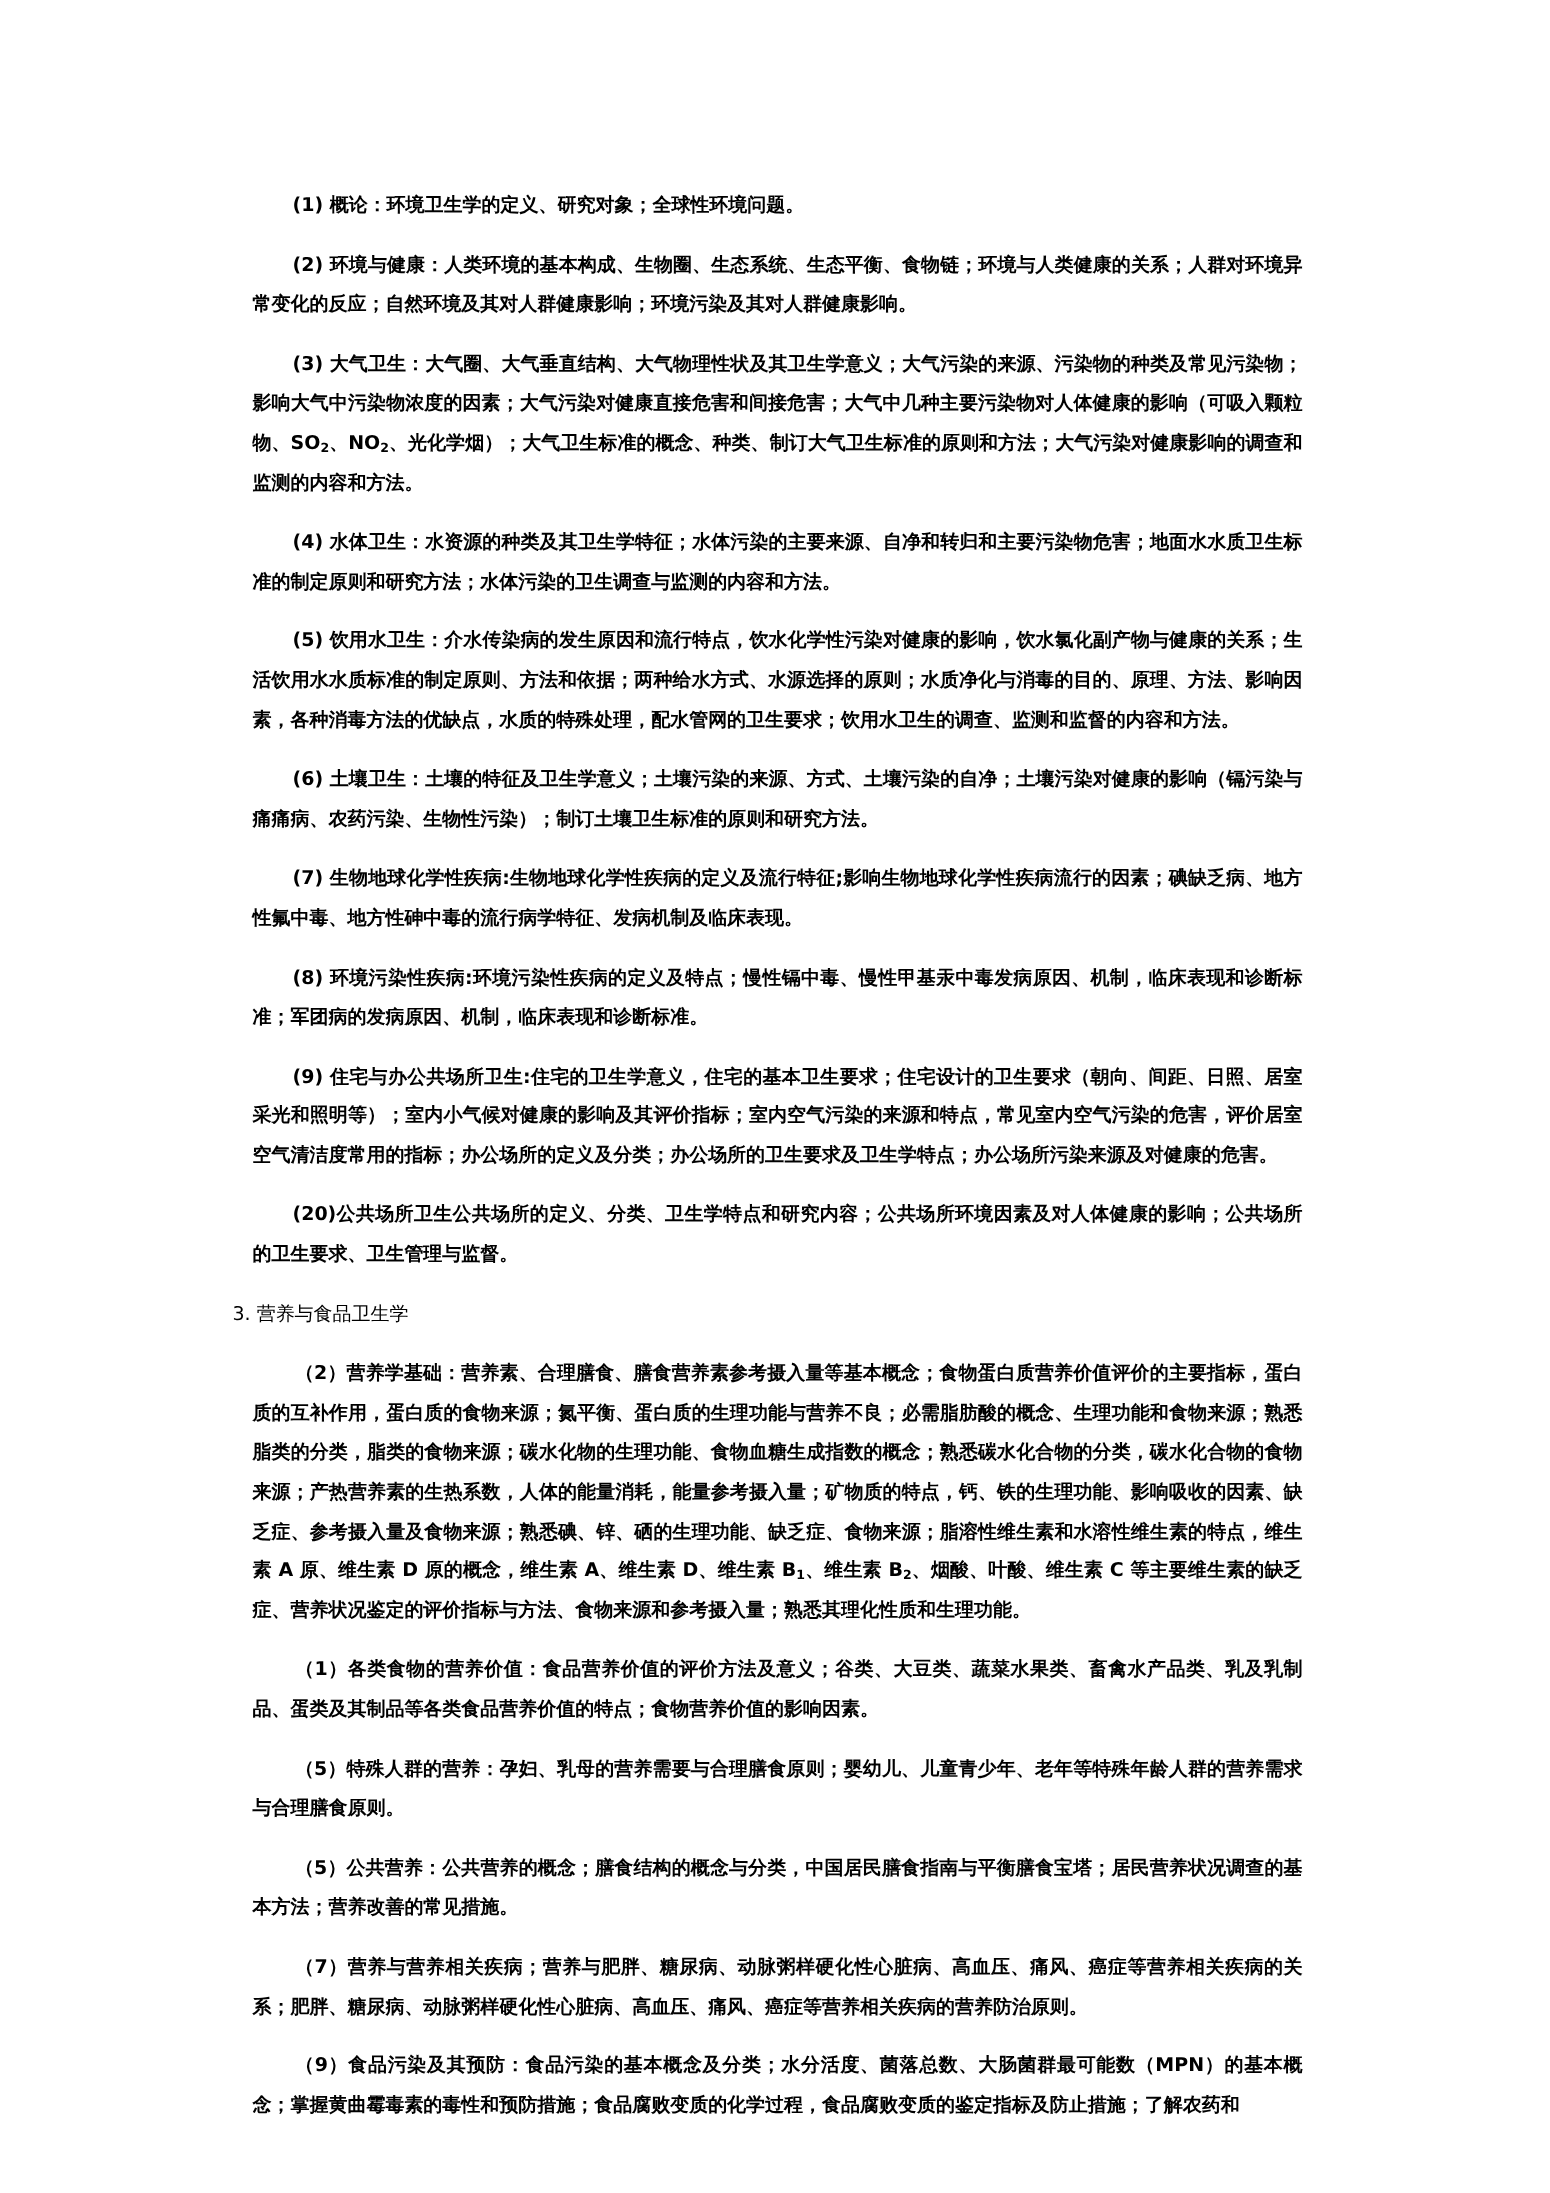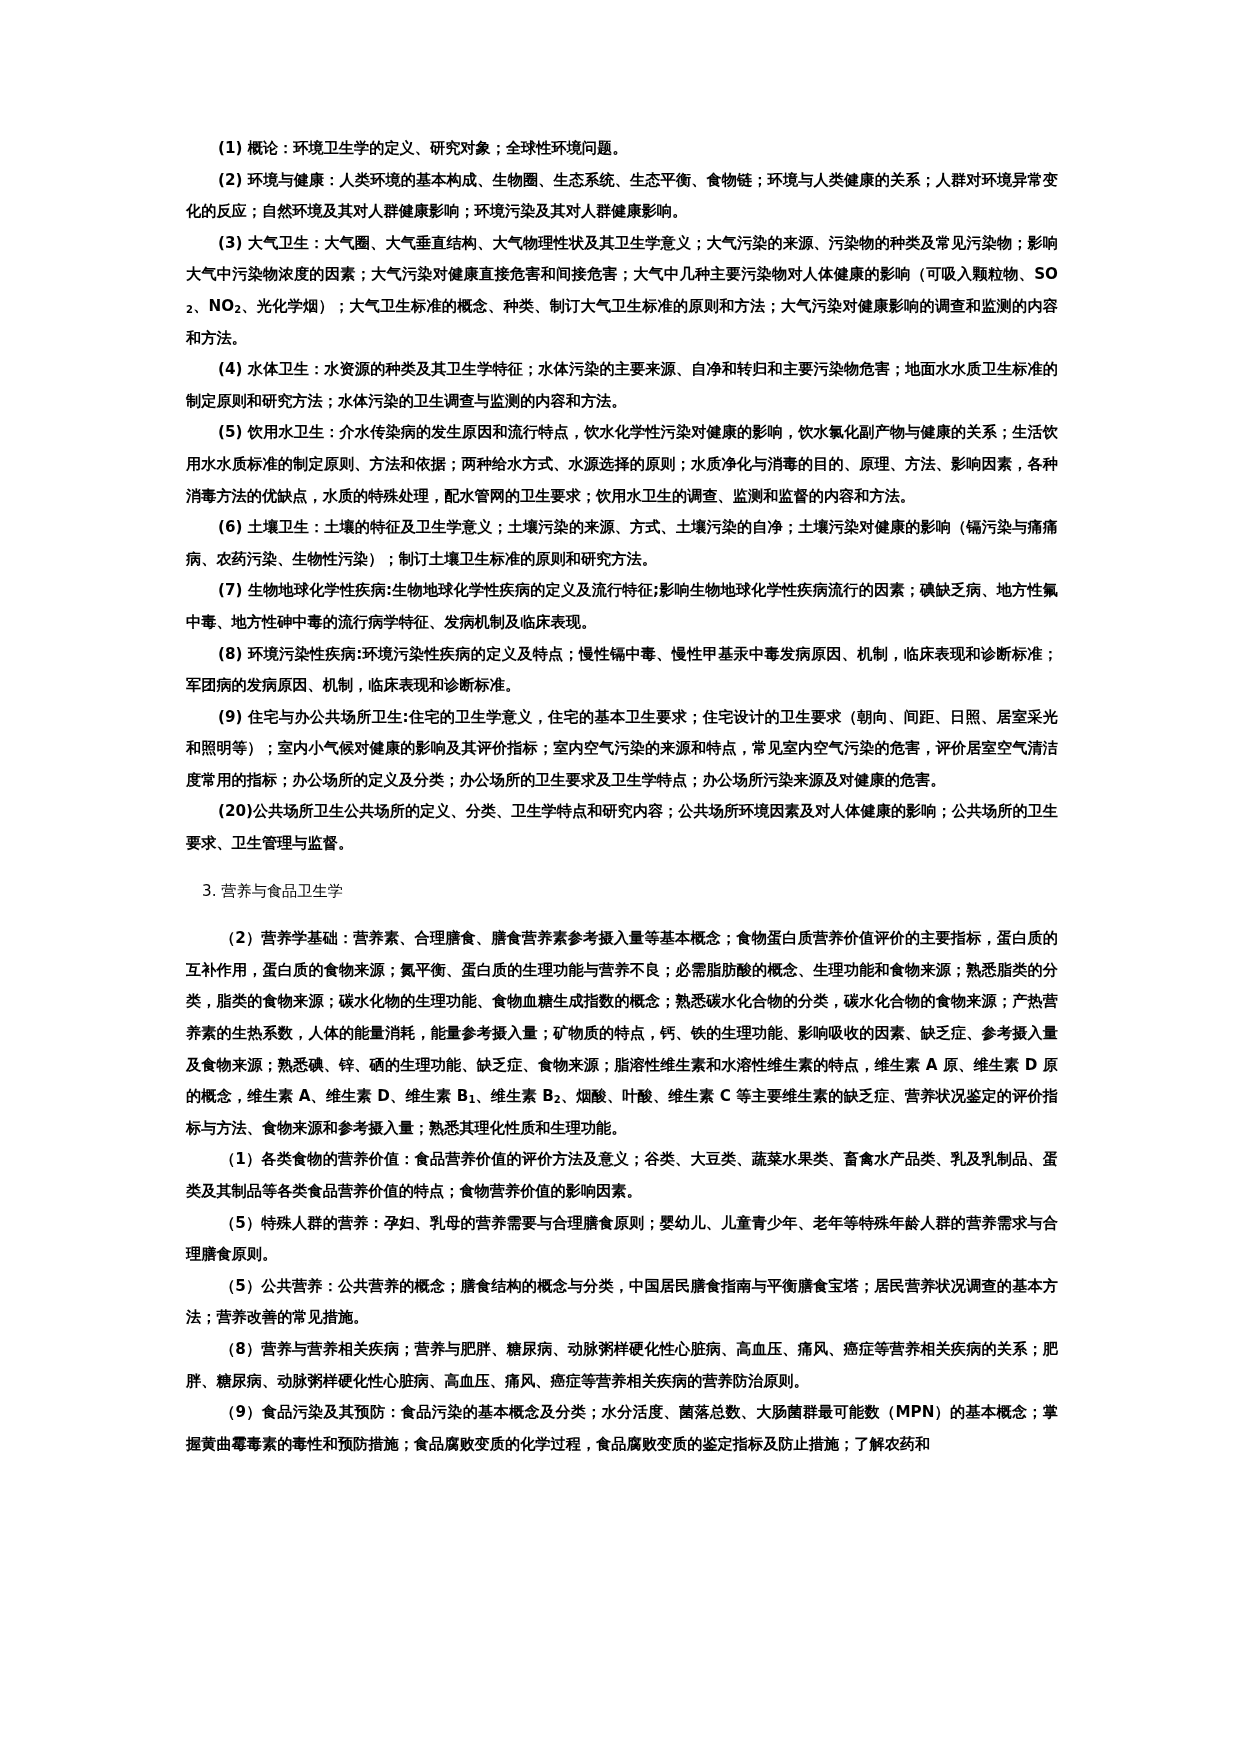--- a/index.html
+++ b/index.html
@@ -25,37 +25,37 @@
     width: 872px;
   }
   .para {
     font-size: 15.2px;
     line-height: 31.6px;
     color: #000000;
     text-align: justify;
     text-justify: inter-ideograph;
     font-weight: bold;
     letter-spacing: 0px;
-    margin: 0;
+    margin: 16px;
     word-break: break-all;
   }
   
   .para.indent {
     text-indent: 32px;
   }
   .para.indent-wide {
     text-indent: 34px;
   }
   .heading {
     font-size: 15.2px;
     line-height: 31.6px;
     color: #000000;
     font-weight: normal;
     text-indent: 0;
-    margin: 16px;
+    margin: 0;
     text-align: left;
   }
   sub {
     font-size: 0.66em;
     vertical-align: -0.22em;
     line-height: 0;
   }
 </style>
 </head>
 <body>
@@ -87,18 +87,18 @@
 
 
     <p class="para indent-wide"><span>（2）营养学基础：营养素、合理膳食、膳食营养素参考摄入量等基本概念；食物蛋白质营养价值评价的主要指标，蛋白质的互补作用，蛋白质的食物来源；氮平衡、蛋白质的生理功能与营养不良；必需脂肪酸的概念、生理功能和食物来源；熟悉脂类的分类，脂类的食物来源；碳水化物的生理功能、食物血糖生成指数的概念；熟悉碳水化合物的分类，碳水化合物的食物来源；产热营养素的生热系数，人体的能量消耗，能量参考摄入量；矿物质的特点，钙、铁的生理功能、影响吸收的因素、缺乏症、参考摄入量及食物来源；熟悉碘、锌、硒的生理功能、缺乏症、食物来源；脂溶性维生素和水溶性维生素的特点，维生素 A 原、维生素 D 原的概念，维生素 A、维生素 D、维生素 B</span><sub>1</sub><span>、维生素 B</span><sub>2</sub><span>、烟酸、叶酸、维生素 C 等主要维生素的缺乏症、营养状况鉴定的评价指标与方法、食物来源和参考摄入量；熟悉其理化性质和生理功能。</span></p>
 
     <p class="para indent-wide">（1）各类食物的营养价值：食品营养价值的评价方法及意义；谷类、大豆类、蔬菜水果类、畜禽水产品类、乳及乳制品、蛋类及其制品等各类食品营养价值的特点；食物营养价值的影响因素。</p>
 
     <p class="para indent-wide">（5）特殊人群的营养：孕妇、乳母的营养需要与合理膳食原则；婴幼儿、儿童青少年、老年等特殊年龄人群的营养需求与合理膳食原则。</p>
 
     <p class="para indent-wide">（5）公共营养：公共营养的概念；膳食结构的概念与分类，中国居民膳食指南与平衡膳食宝塔；居民营养状况调查的基本方法；营养改善的常见措施。</p>
 
-    <p class="para indent-wide">（8）营养与营养相关疾病；营养与肥胖、糖尿病、动脉粥样硬化性心脏病、高血压、痛风、癌症等营养相关疾病的关系；肥胖、糖尿病、动脉粥样硬化性心脏病、高血压、痛风、癌症等营养相关疾病的营养防治原则。</p>
+    <p class="para indent-wide">（7）营养与营养相关疾病；营养与肥胖、糖尿病、动脉粥样硬化性心脏病、高血压、痛风、癌症等营养相关疾病的关系；肥胖、糖尿病、动脉粥样硬化性心脏病、高血压、痛风、癌症等营养相关疾病的营养防治原则。</p>
 
     <p class="para indent-wide">（9）食品污染及其预防：食品污染的基本概念及分类；水分活度、菌落总数、大肠菌群最可能数（MPN）的基本概念；掌握黄曲霉毒素的毒性和预防措施；食品腐败变质的化学过程，食品腐败变质的鉴定指标及防止措施；了解农药和</p>
 
   </div>
 </div>
 
 </body></html>

